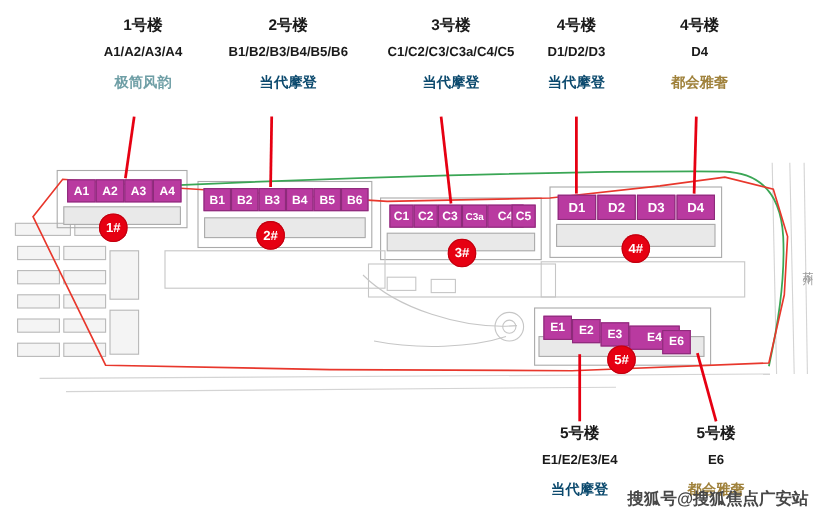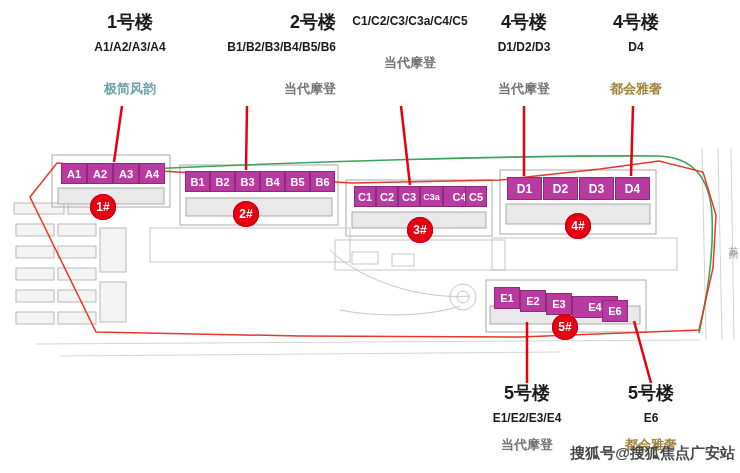--- a/index.html
+++ b/index.html
@@ -2,23 +2,23 @@
 <html><head>
 <meta charset="utf-8">
 <style>
   html,body{margin:0;padding:0;background:#fff;}
   body{font-family:"Liberation Sans","DejaVu Sans",sans-serif;}
   #stage{position:relative;width:740px;height:473px;background:#fff;overflow:hidden;outline:1px solid #d9d9d9;}
   svg.plan{position:absolute;left:0;top:0;}
 
   
   .hcol{position:absolute;width:120px;text-align:center;}
-  .hcol .bname{font-size:18px;font-weight:bold;color:#1a1a1a;line-height:16px;margin-bottom:10px;}
-  .hcol .bunits{font-size:12px;font-weight:bold;color:#1a1a1a;line-height:15px;margin-bottom:26px;}
-  .hcol .bstyle{font-size:13px;font-weight:bold;line-height:16px;color:#737373;}
+  .hcol .bname{font-size:14px;font-weight:bold;color:#1a1a1a;line-height:16px;margin-bottom:10px;}
+  .hcol .bunits{font-size:12px;font-weight:bold;color:#1a1a1a;line-height:15px;margin-bottom:12px;}
+  .hcol .bstyle{font-size:13px;font-weight:bold;line-height:16px;color:#0c4a6e;}
   .fcol .bunits{margin-bottom:11px;}
   .bstyle.teal{color:#6f9fa6;}
   .bstyle.gold{color:#a0823c;text-align:center;}
 
   
   .unit{position:absolute;height:21px;background:#b93aa0;border:1px solid #8d2b7a;
         box-sizing:border-box;color:#fff;font-weight:bold;font-size:11px;
         display:flex;align-items:center;justify-content:center;}
   .unit.small{font-size:9px;}
   .unit.tall{height:23px;font-size:12px;}
@@ -105,26 +105,27 @@
       <line x1="527" y1="383" x2="527" y2="322"></line>
       <line x1="651" y1="383" x2="634" y2="321"></line>
     </g>
   </svg>
 
   <div class="hcol" style="left:70px;top:14px;">
     <div class="bname">1号楼</div>
     <div class="bunits">A1/A2/A3/A4</div>
     <div class="bstyle teal">极简风韵</div>
   </div>
-  <div class="hcol" style="left:216px;top:14px;text-align:right;">
+  <div class="hcol" style="left:202px;top:14px;">
     <div class="bname">2号楼</div>
     <div class="bunits">B1/B2/B3/B4/B5/B6</div>
     <div class="bstyle">当代摩登</div>
   </div>
   <div class="hcol" style="left:350px;top:14px;">
+    <div class="bname">3号楼</div>
     <div class="bunits">C1/C2/C3/C3a/C4/C5</div>
     <div class="bstyle">当代摩登</div>
   </div>
   <div class="hcol" style="left:464px;top:14px;">
     <div class="bname">4号楼</div>
     <div class="bunits">D1/D2/D3</div>
     <div class="bstyle">当代摩登</div>
   </div>
   <div class="hcol" style="left:576px;top:14px;">
     <div class="bname">4号楼</div>

